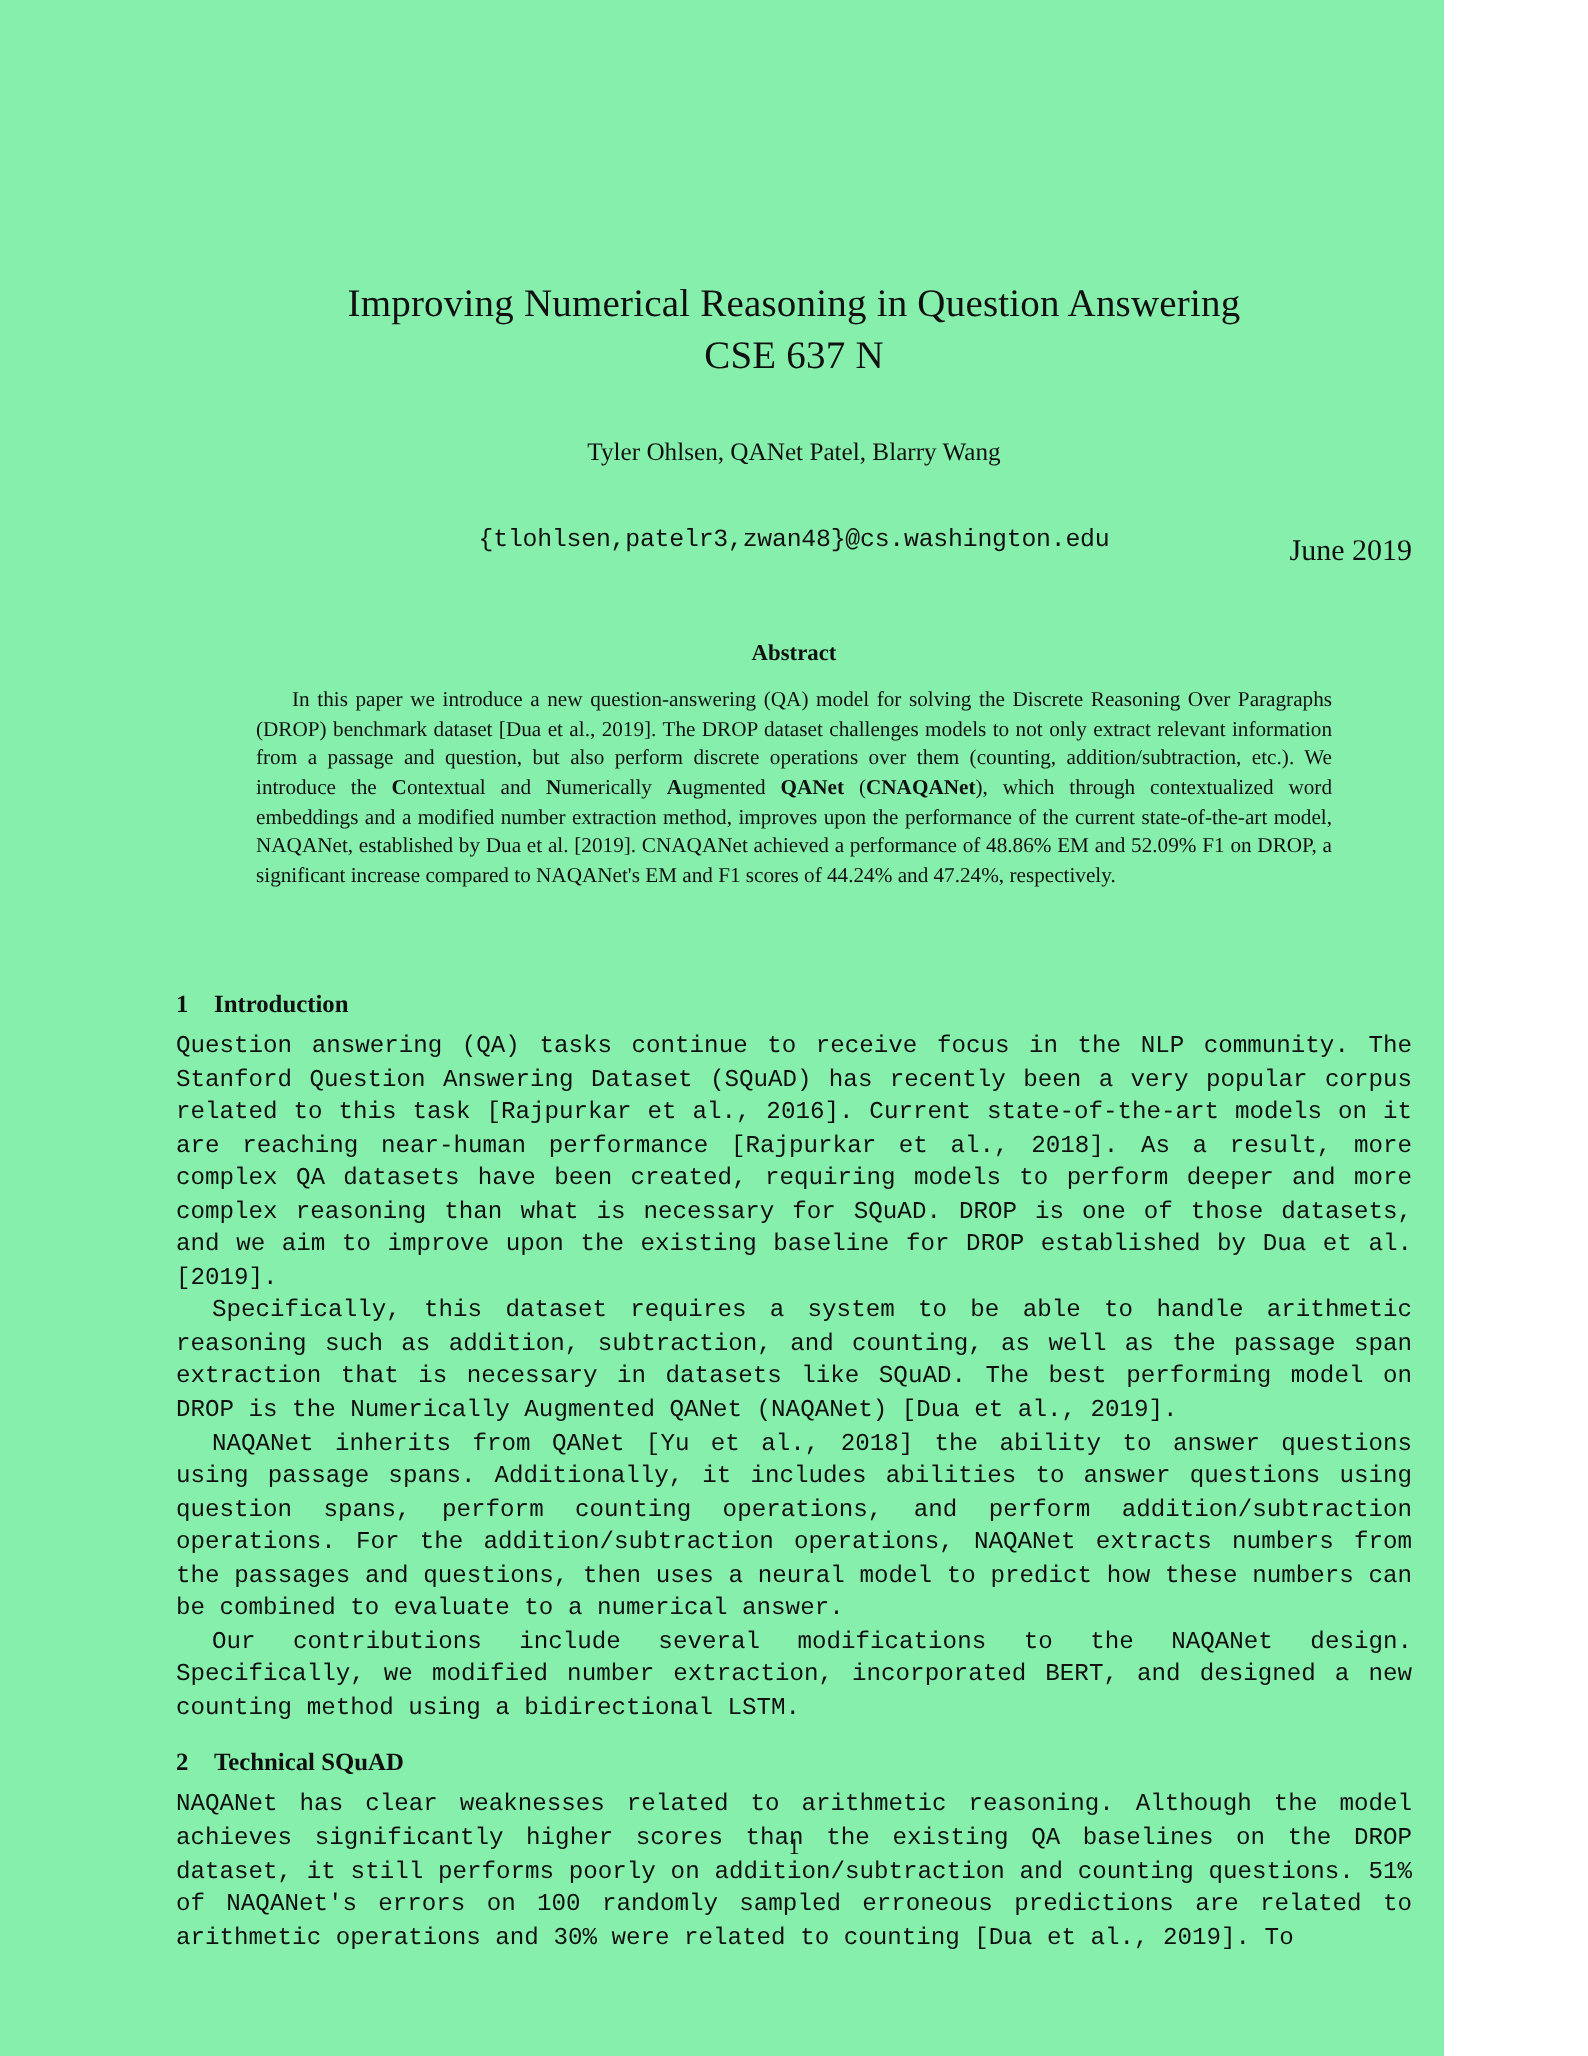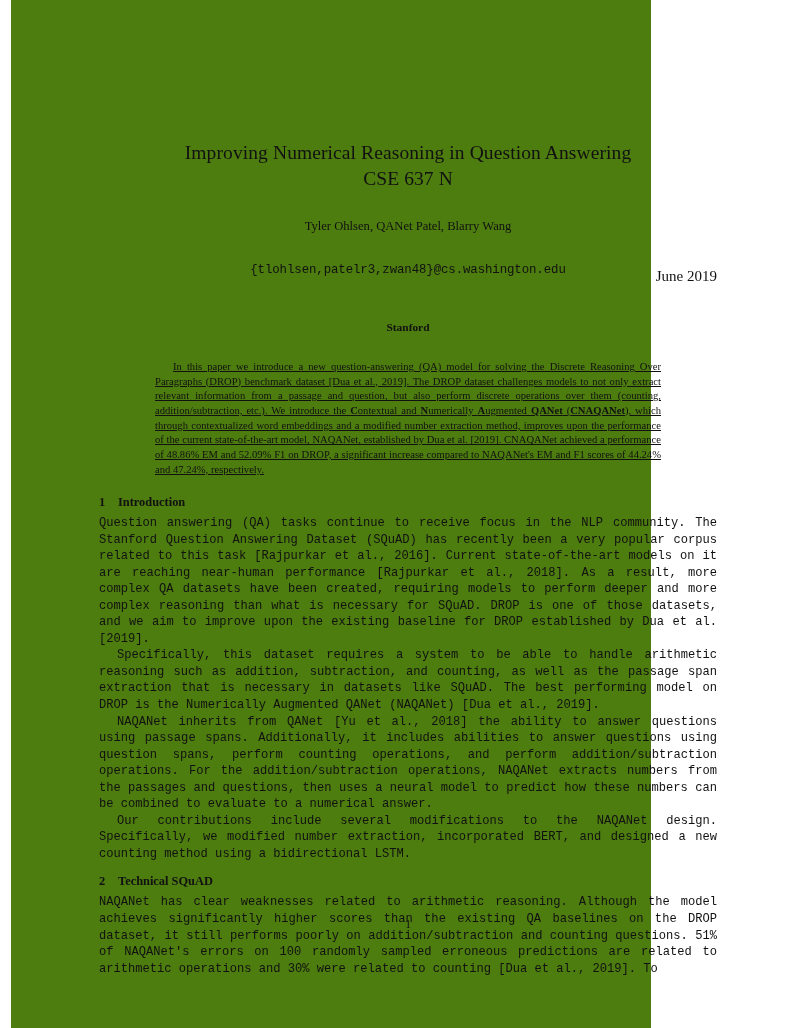--- a/index.html
+++ b/index.html
@@ -11,24 +11,24 @@
     width: 794px;
     height: 1028px;
     position: relative;
     font-family: "Liberation Serif", "DejaVu Serif", serif;
     color: #111111;
     overflow: hidden;
   }
 
   .page {
     position: absolute;
-    top: 0; left: 11px;
-    width: 640px;
+    top: 0; left: 0;
+    width: 722px;
     height: 1028px;
-    background: #4d7c0f;
+    background: #86efac;
   }
 
   
   .title-block {
     position: absolute;
     top: 140px;
     left: 88px;
     width: 618px;
     text-align: center;
   }
@@ -88,23 +88,22 @@
     top: 344px;
     left: 128px;
     width: 538px;
     font-size: 10.6px;
     line-height: 14.65px;
     text-align: justify;
     text-justify: inter-word;
     hyphens: manual;
   }
   .abstract-body p {
-    margin: 16px;
+    margin: 0;
     text-indent: 18px;
-    text-decoration: underline;
   }
 
   
   .body-col {
     position: absolute;
     top: 494px;
     left: 88px;
     width: 618px;
     font-size: 12.1px;
     line-height: 16.55px;
@@ -150,21 +149,21 @@
     <h1 class="paper-title">
       <span class="title-line">Improving Numerical Reasoning in Question Answering</span>
       <span class="title-line">CSE 637 N</span>
     </h1>
   </div>
 
   <div class="authors">Tyler Ohlsen, QANet Patel, Blarry Wang</div>
   <div class="emails">{tlohlsen,patelr3,zwan48}@cs.washington.edu</div>
   <div class="pubdate">June 2019</div>
 
-  <div class="abstract-heading">Stanford</div>
+  <div class="abstract-heading">Abstract</div>
 
   <div class="abstract-body">
     <p><span>In this paper we introduce a new question-answering (QA) model for solving the Discrete Reasoning Over Paragraphs (DROP) benchmark dataset [Dua et al., 2019]. The DROP dataset challenges models to not only extract relevant information from a passage and question, but also perform discrete operations over them (counting, addition/subtraction, etc.). We introduce the </span><b>C</b><span>ontextual and </span><b>N</b><span>umerically </span><b>A</b><span>ugmented </span><b>QANet</b><span> (</span><b>CNAQANet</b><span>), which through contextualized word embeddings and a modified number extraction method, improves upon the performance of the current state-of-the-art model, NAQANet, established by Dua et al. [2019]. CNAQANet achieved a performance of 48.86% EM and 52.09% F1 on DROP, a significant increase compared to NAQANet's EM and F1 scores of 44.24% and 47.24%, respectively.</span></p>
   </div>
 
   <div class="body-col">
 
     <h2 class="section-heading"><span class="sec-num">1</span><span>Introduction</span></h2>
 
     <p>Question answering (QA) tasks continue to receive focus in the NLP community. The Stanford Question Answering Dataset (SQuAD) has recently been a very popular corpus related to this task [Rajpurkar et al., 2016]. Current state-of-the-art models on it are reaching near-human performance [Rajpurkar et al., 2018]. As a result, more complex QA datasets have been created, requiring models to perform deeper and more complex reasoning than what is necessary for SQuAD. DROP is one of those datasets, and we aim to improve upon the existing baseline for DROP established by Dua et al. [2019].</p>

